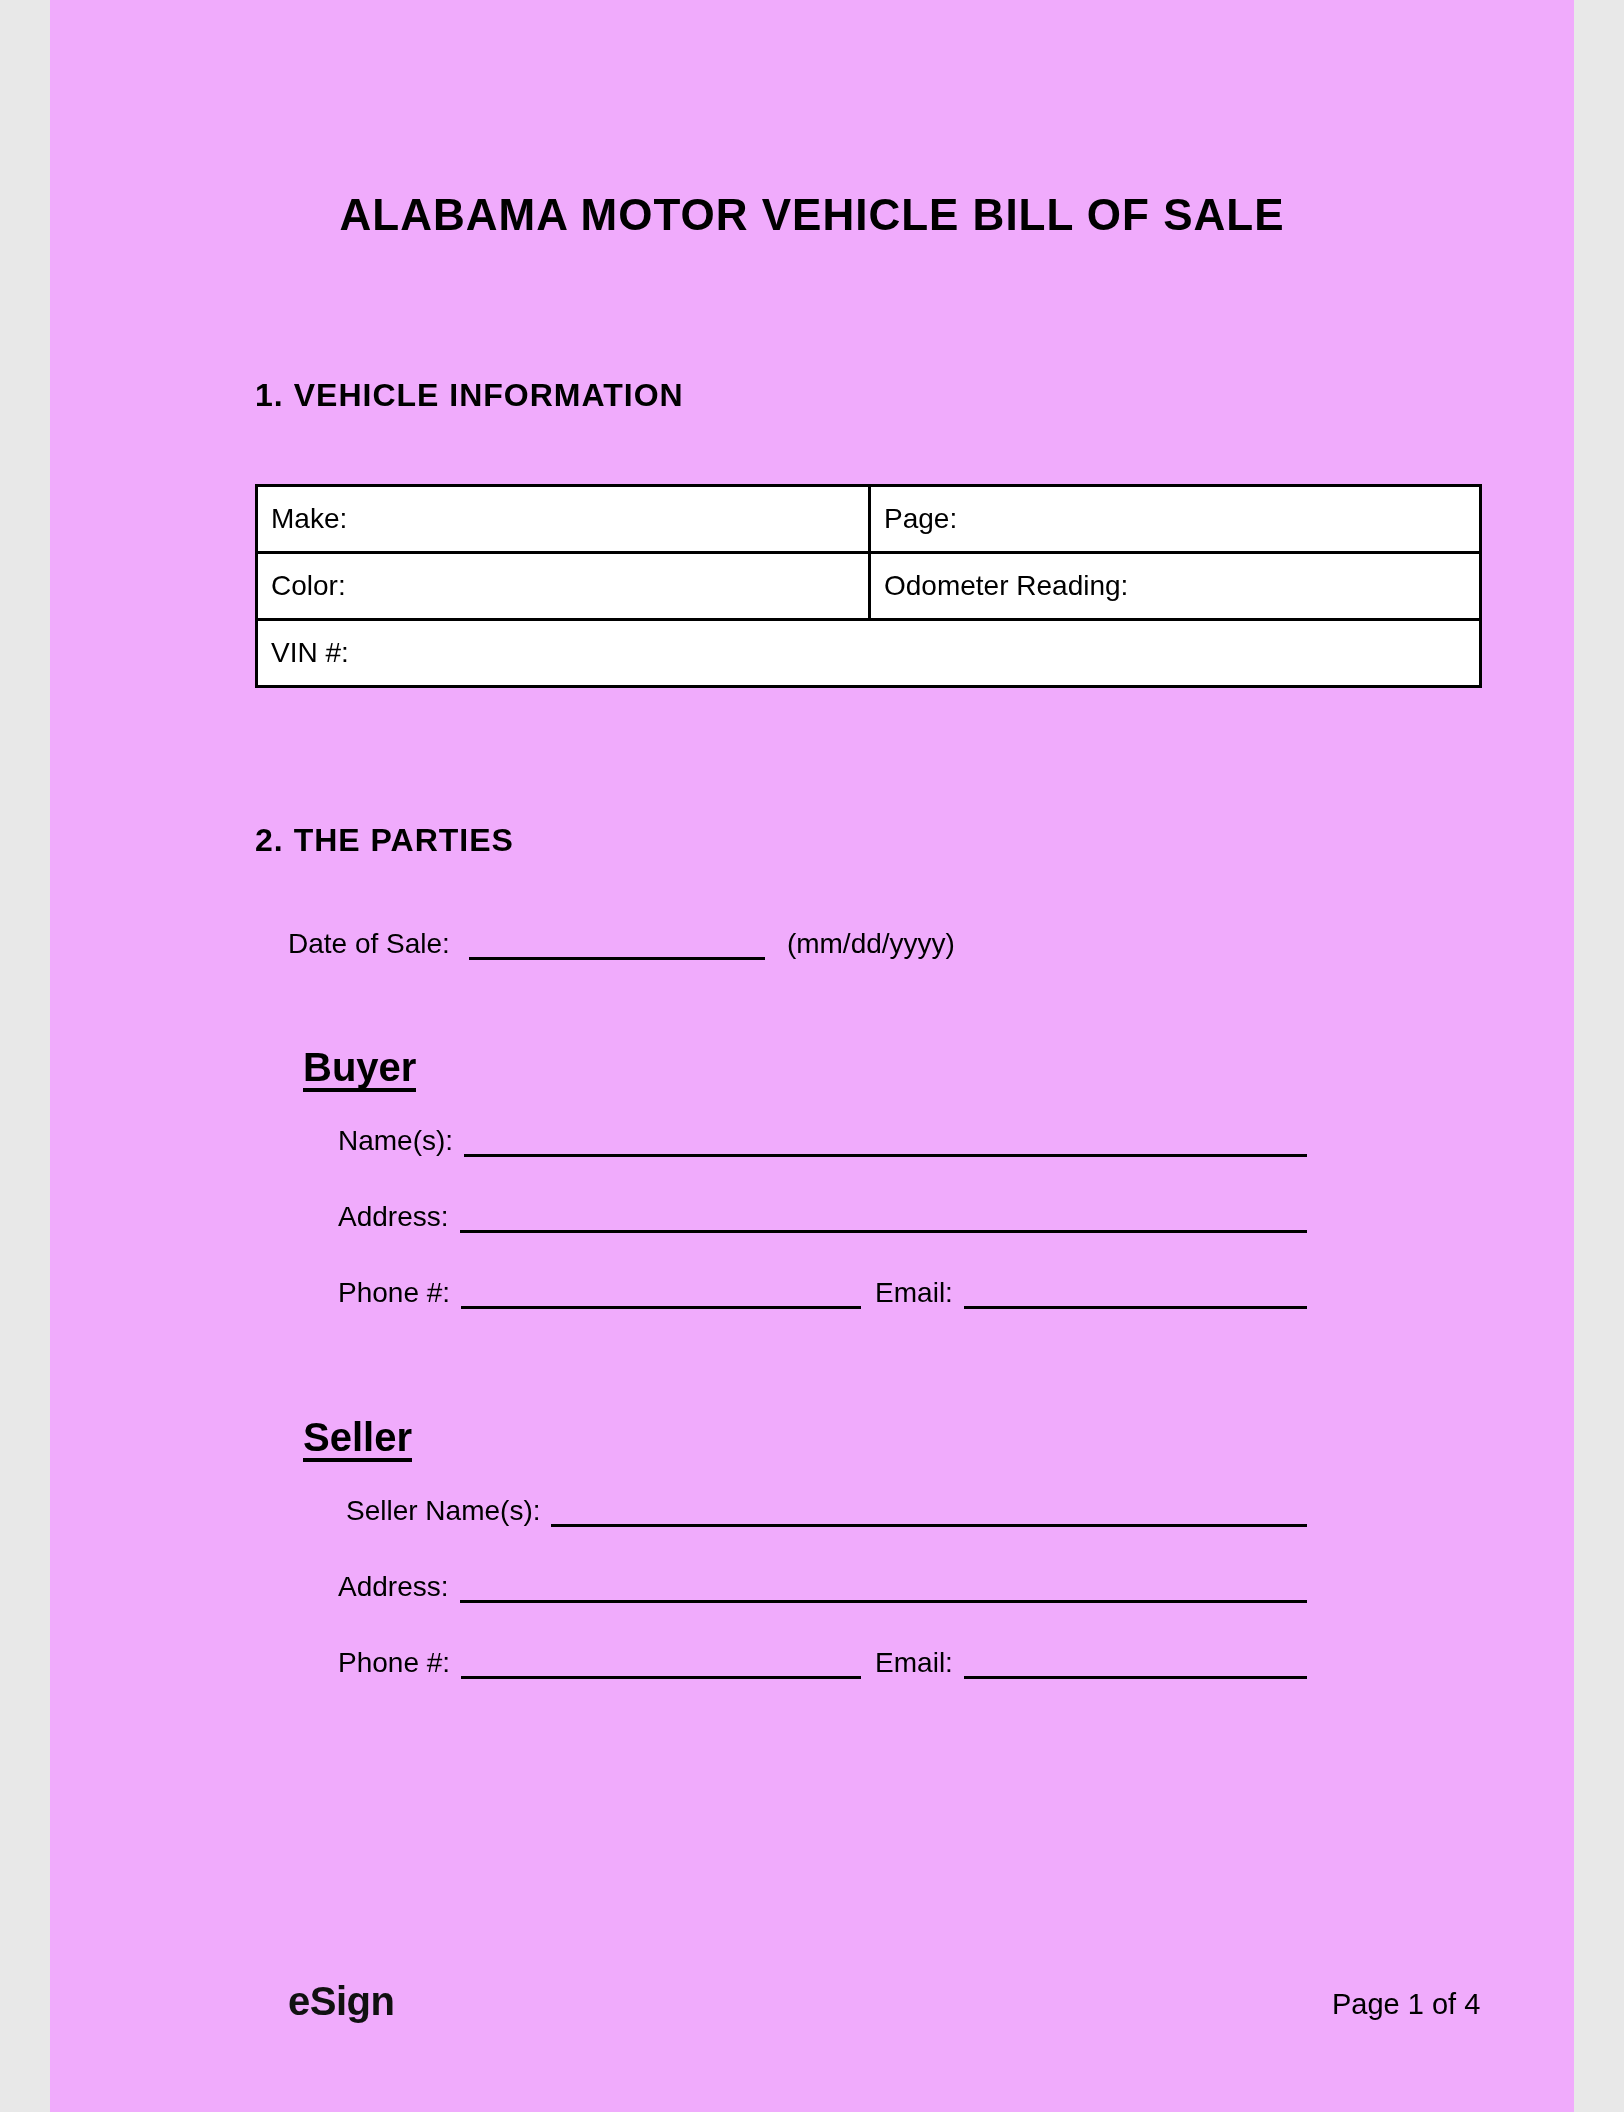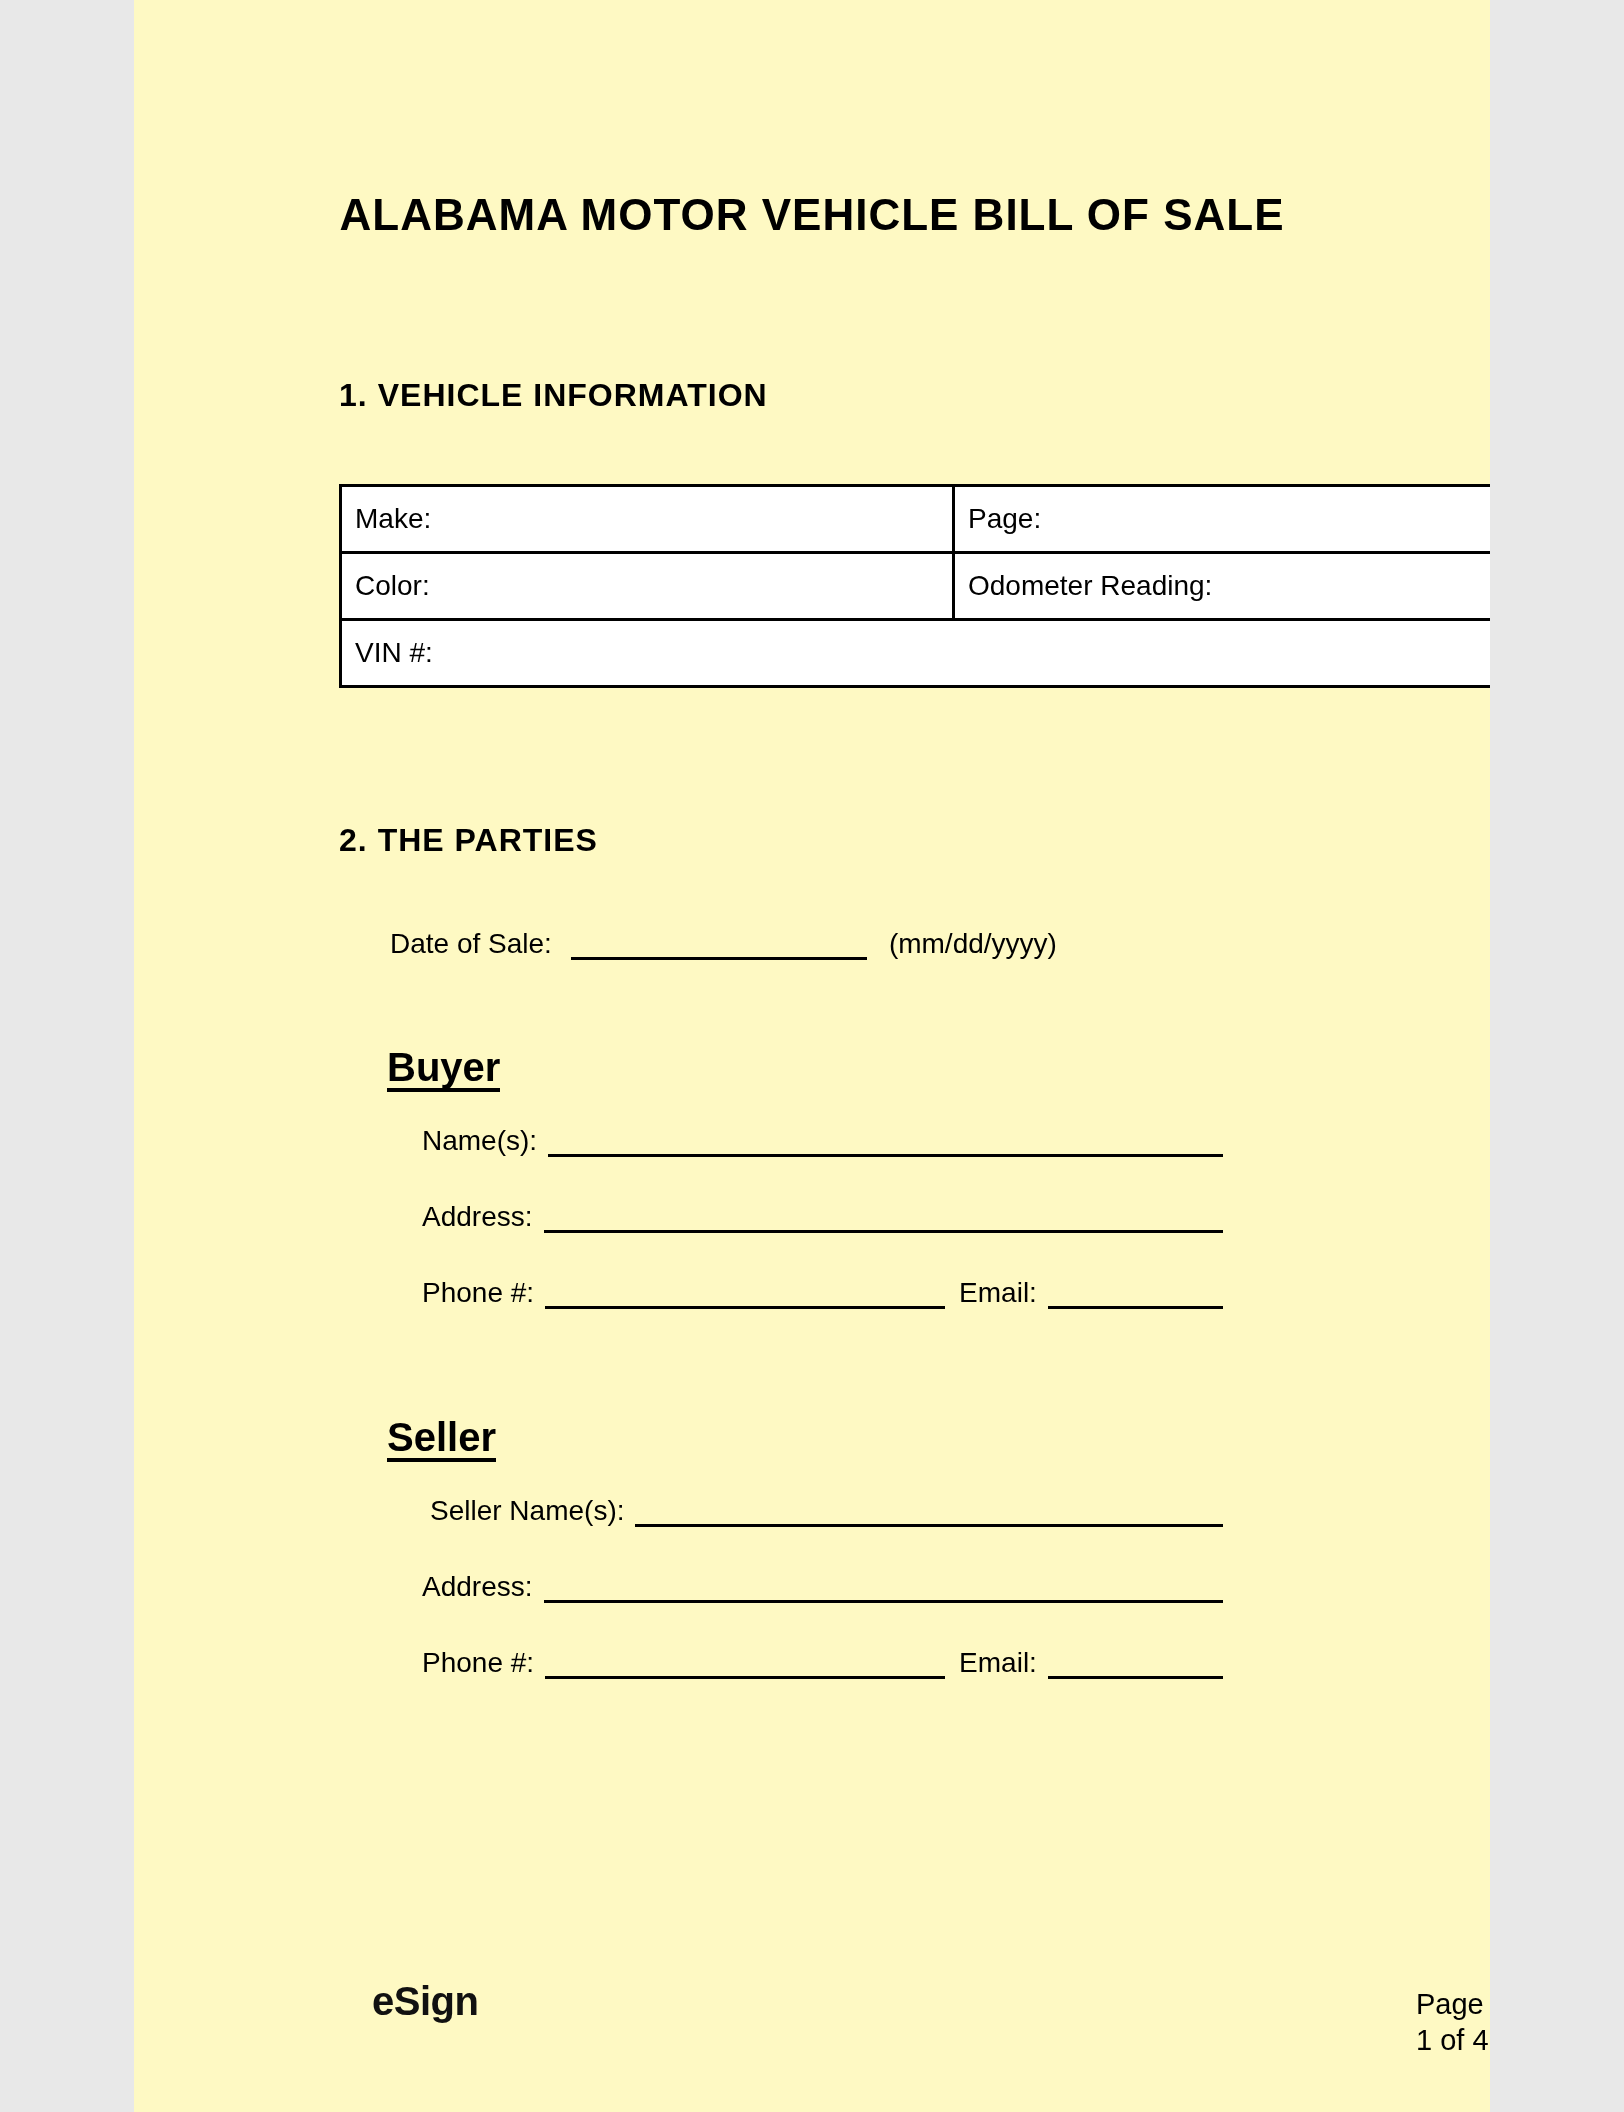--- a/index.html
+++ b/index.html
@@ -1,21 +1,21 @@
 <!DOCTYPE html>
 <html><head>
 <meta charset="utf-8">
 <style>
   html, body { margin: 0; padding: 0; background: #e8e8e8; }
   .page {
     position: relative;
-    width: 1356px;
+    width: 1524px;
     height: 2112px;
     margin: 0 auto;
-    background: #fef9c3;
+    background: #f0abfc;
     font-family: "Liberation Sans", "DejaVu Sans", sans-serif;
     color: #000000;
     overflow: hidden;
   }
 
   
   .doc-title {
     position: absolute;
     top: 189px; left: 0;
     width: 100%;
@@ -76,21 +76,21 @@
     position: relative;
     top: 7px;
     margin-left: 11px;
   }
   .blank.fill { flex: 1 1 auto; }
   .hint { margin-left: 14px; }
   .w296 { width: 296px; }
   .w400 { width: 400px; flex: 0 0 auto; }
   .lbl-email { margin-left: 14px; }
 
-  #date-line { left: 256px; top: 926px; gap: 8px; }
+  #date-line { left: 238px; top: 926px; gap: 8px; }
   #buyer-name-line    { left: 288px; right: 267px; top: 1123px; }
   #buyer-address-line { left: 288px; right: 267px; top: 1199px; }
   #buyer-phone-line   { left: 288px; right: 267px; top: 1275px; }
   #seller-name-line    { left: 288px; right: 267px; top: 1493px; margin-left: 8px; }
   #seller-address-line { left: 288px; right: 267px; top: 1569px; }
   #seller-phone-line   { left: 288px; right: 267px; top: 1645px; }
 
   
   .party-heading {
     position: absolute;

